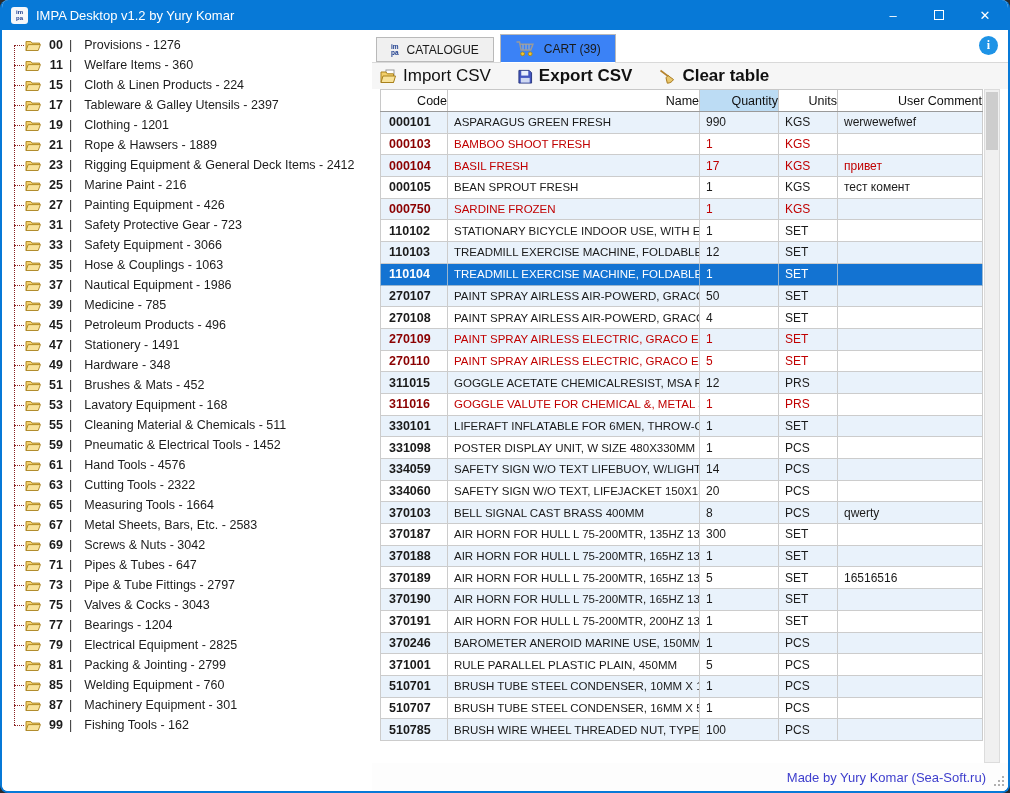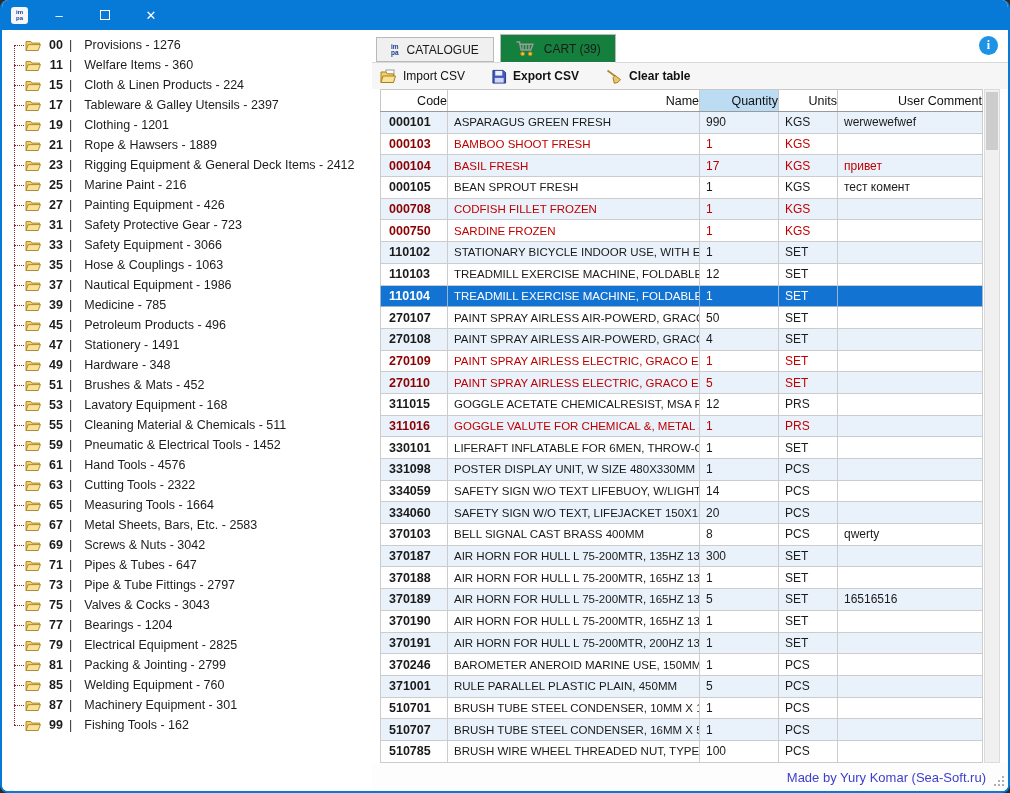--- a/index.html
+++ b/index.html
@@ -46,34 +46,34 @@
   .main{ flex:1; display:flex; flex-direction:column; min-width:0; }
   .tab-row{
     height:32px; flex:0 0 32px; display:flex; align-items:flex-end; padding-left:4px;
     position:relative; background:#fff;
   }
   .tab{
     display:flex; align-items:center; gap:8px; font-size:12px; color:#1a1a1a;
     padding:0 14px; border:1px solid #b9b9b9; margin-right:6px; cursor:default;
   }
   .tab.inactive{ height:25px; background:#f0f0f0; }
-  .tab.active{ height:29px; background:#15803d; border-bottom:1px solid #fff; margin-bottom:-1px; z-index:2; font-weight:normal; }
+  .tab.active{ height:29px; background:#3b82f6; border-bottom:1px solid #fff; margin-bottom:-1px; z-index:2; font-weight:normal; }
   .impa-tab-logo{
     font-weight:bold; font-size:6.5px; line-height:6px; color:#1a3a8c; text-align:center;
   }
   .info-btn{
     position:absolute; right:10px; top:6px; width:19px; height:19px; border-radius:50%;
     background:#1e93e6; color:#fff; font-size:12px; font-weight:bold;
     display:flex; align-items:center; justify-content:center; font-family:"Liberation Serif", serif;
   }
   .toolbar{
     height:27px; flex:0 0 27px; background:#f6f6f6; border-top:1px solid #d9d9d9;
     display:flex; align-items:center; padding-left:8px; gap:26px;
   }
-  .tool-btn{ display:flex; gap:6px; font-size:12px; color:#111; cursor:default; }
+  .tool-btn{ display:flex; align-items:center; gap:6px; font-size:17px; color:#111; cursor:default; }
   .tool-btn.bold{ font-weight:bold; }
   
   .table-area{ flex:1; display:flex; padding:0 4px 0 8px; min-height:0; }
   table{ border-collapse:collapse; table-layout:fixed; width:602px; flex:0 0 602px;
          border:1px solid #8c8c8c; align-self:flex-start; }
   col.c-code{ width:67px; } col.c-name{ width:252px; } col.c-qty{ width:79px; }
   col.c-units{ width:59px; } col.c-comment{ width:145px; }
   th{
     height:22px; font-weight:normal; font-size:12.5px; text-align:right; color:#111;
     background:#fff; border:1px solid #c8c8c8; border-bottom:1px solid #9a9a9a; padding:0 0 0 8px;
@@ -110,20 +110,21 @@
   .grip i:nth-child(3){ right:8px; bottom:0; } .grip i:nth-child(4){ right:0; bottom:4px; }
   .grip i:nth-child(5){ right:4px; bottom:4px; } .grip i:nth-child(6){ right:0; bottom:8px; }
 </style>
 </head>
 <body>
 
 <div class="window">
 
   <div class="titlebar">
     <span class="app-icon">im<br>pa</span>
+    <span class="title">IMPA Desktop v1.2 by Yury Komar</span>
     <div class="win-controls">
       <button class="win-btn">–</button>
       <button class="win-btn">
           <span class="maxglyph"></span>
         </button>
       <button class="win-btn">✕</button>
     </div>
   </div>
 
   <div class="body">
@@ -606,27 +607,20 @@
   </tr>
 
   <tr>
     <td class="code">000105</td>
     <td class="name">BEAN SPROUT FRESH</td>
     <td class="qty">1</td>
     <td class="units">KGS</td>
     <td class="comment">тест комент</td>
   </tr>
 
-  <tr class="red">
-    <td class="code">000708</td>
-    <td class="name">CODFISH FILLET FROZEN</td>
-    <td class="qty">1</td>
-    <td class="units">KGS</td>
-    <td class="comment"></td>
-  </tr>
 
   <tr class="red">
     <td class="code">000750</td>
     <td class="name">SARDINE FROZEN</td>
     <td class="qty">1</td>
     <td class="units">KGS</td>
     <td class="comment"></td>
   </tr>
 
   <tr>

